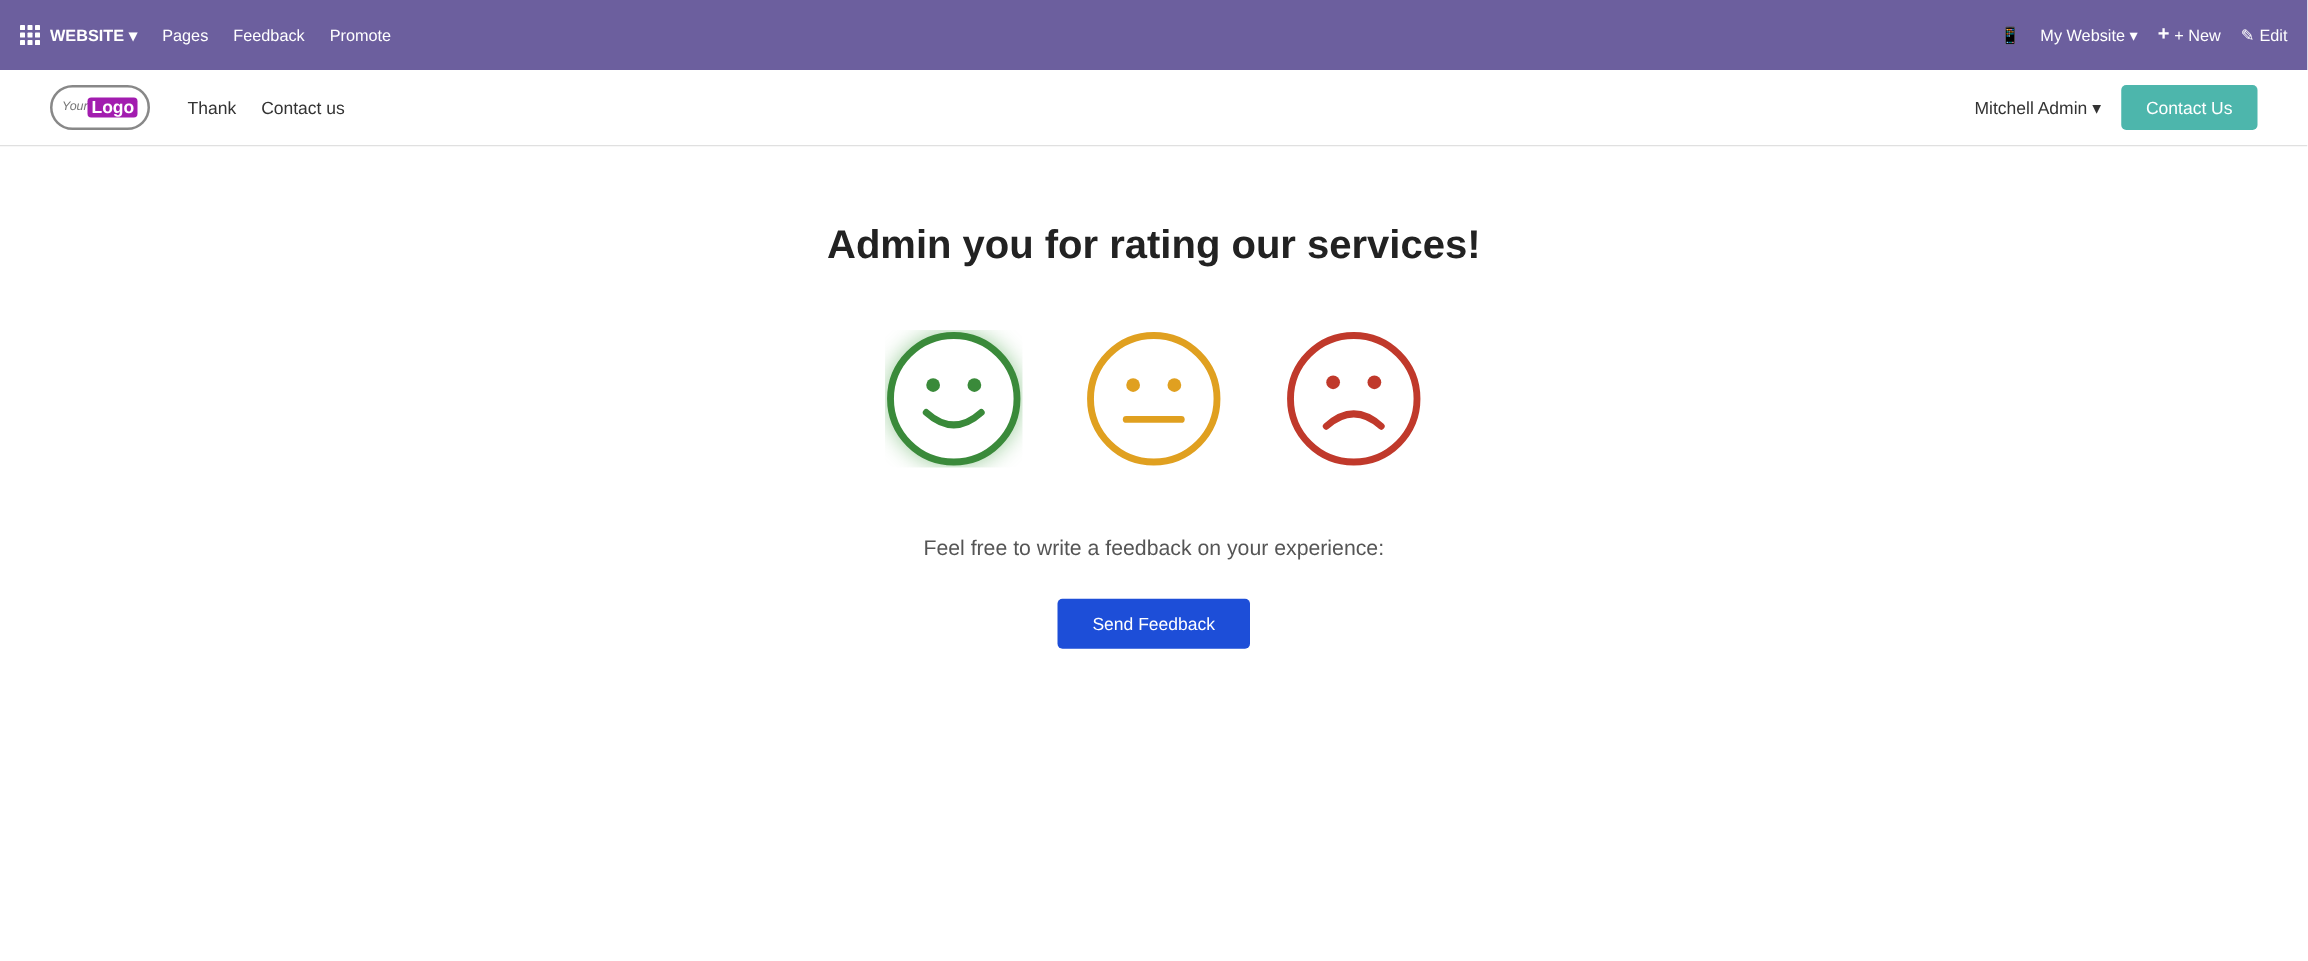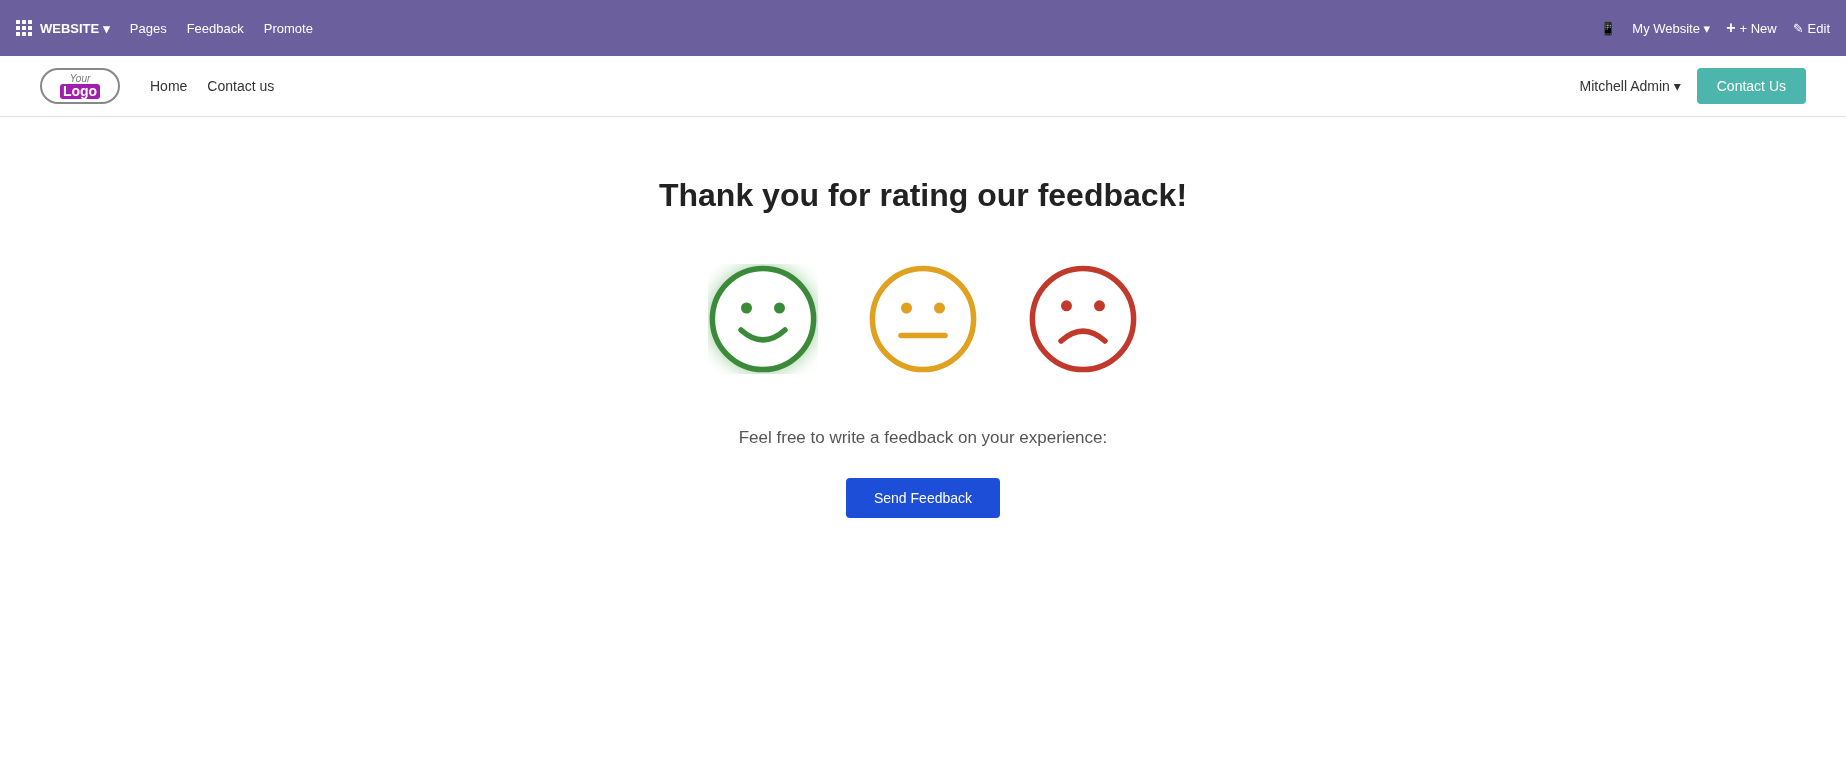--- a/index.html
+++ b/index.html
@@ -38,21 +38,21 @@
     .logo-container {
       display: flex; align-items: center; justify-content: center;
       width: 80px; height: 36px;
       border: 2px solid #888;
       border-radius: 20px;
       background: #fff;
       position: relative;
     }
     .logo-your { font-size: 10px; color: #777; font-style: italic; }
     .logo-logo { font-size: 14px; color: #fff; font-weight: bold; background: #a21caf; border-radius: 3px; padding: 0 3px; }
-    .logo-text { display: flex; flex-direction: column; align-items: center; line-height: 1.1; }
+    .logo-text { display: flex; flex-direction: row; align-items: center; line-height: 1.1; }
     .nav-links { display: flex; gap: 20px; align-items: center; }
     .nav-links a { text-decoration: none; color: #333; font-size: 14px; }
     .site-header-right { display: flex; align-items: center; gap: 16px; }
     .admin-user { font-size: 14px; color: #333; cursor: pointer; }
     .contact-us-btn {
       background: #4db6ac;
       color: #fff;
       border: none;
       padding: 10px 20px;
       border-radius: 4px;
@@ -165,35 +165,35 @@
 
 <div class="site-header">
   <div class="site-header-left">
     <div class="logo-container">
       <div class="logo-text">
         <span class="logo-your">Your</span>
         <span class="logo-logo">Logo</span>
       </div>
     </div>
     <nav class="nav-links">
-      <a>Home</a>
+      <a>Thank</a>
       <a>Contact us</a>
     </nav>
   </div>
   <div class="site-header-right">
     <span class="admin-user">
       <span>Mitchell Admin</span>
       <span> ▾</span>
     </span>
     <button class="contact-us-btn">Contact Us</button>
   </div>
 </div>
 
 <div class="main-content">
-  <h1 class="thank-you-title">Thank you for rating our feedback!</h1>
+  <h1 class="thank-you-title">Admin you for rating our services!</h1>
 
   <div class="faces-row">
 
     <div class="face-selected">
       <svg class="face-circle" viewBox="0 0 100 100" xmlns="http://www.w3.org/2000/svg">
         <circle cx="50" cy="50" r="46" fill="white" stroke="#3a8a3a" stroke-width="5"></circle>
         <circle cx="35" cy="40" r="5" fill="#3a8a3a"></circle>
         <circle cx="65" cy="40" r="5" fill="#3a8a3a"></circle>
         <path d="M30 60 Q50 78 70 60" stroke="#3a8a3a" stroke-width="5" fill="none" stroke-linecap="round"></path>
       </svg>

